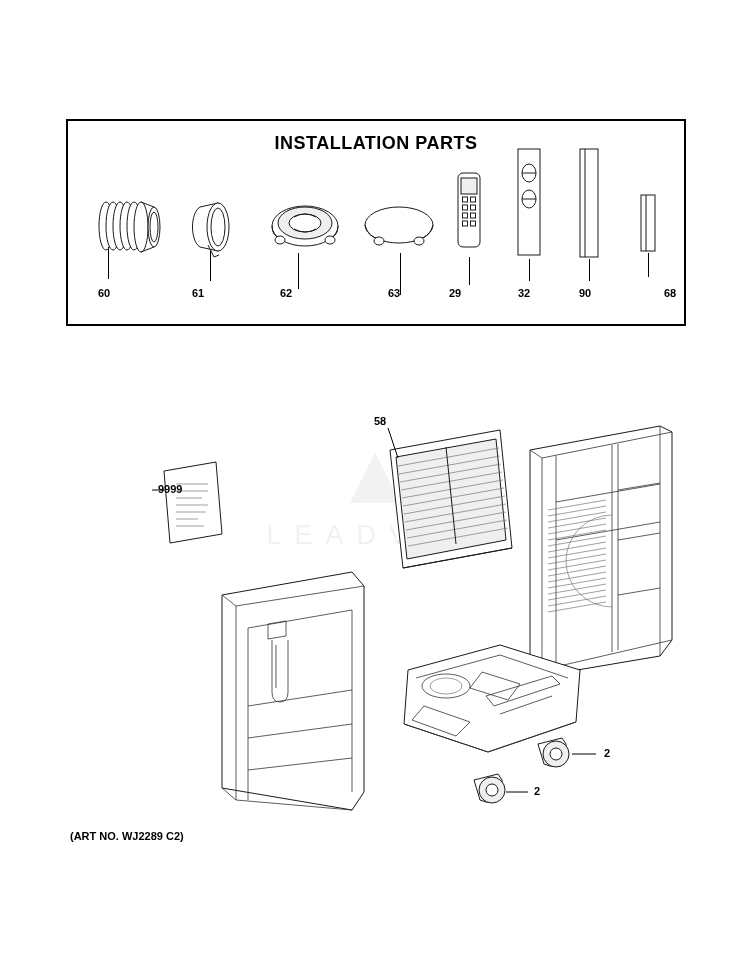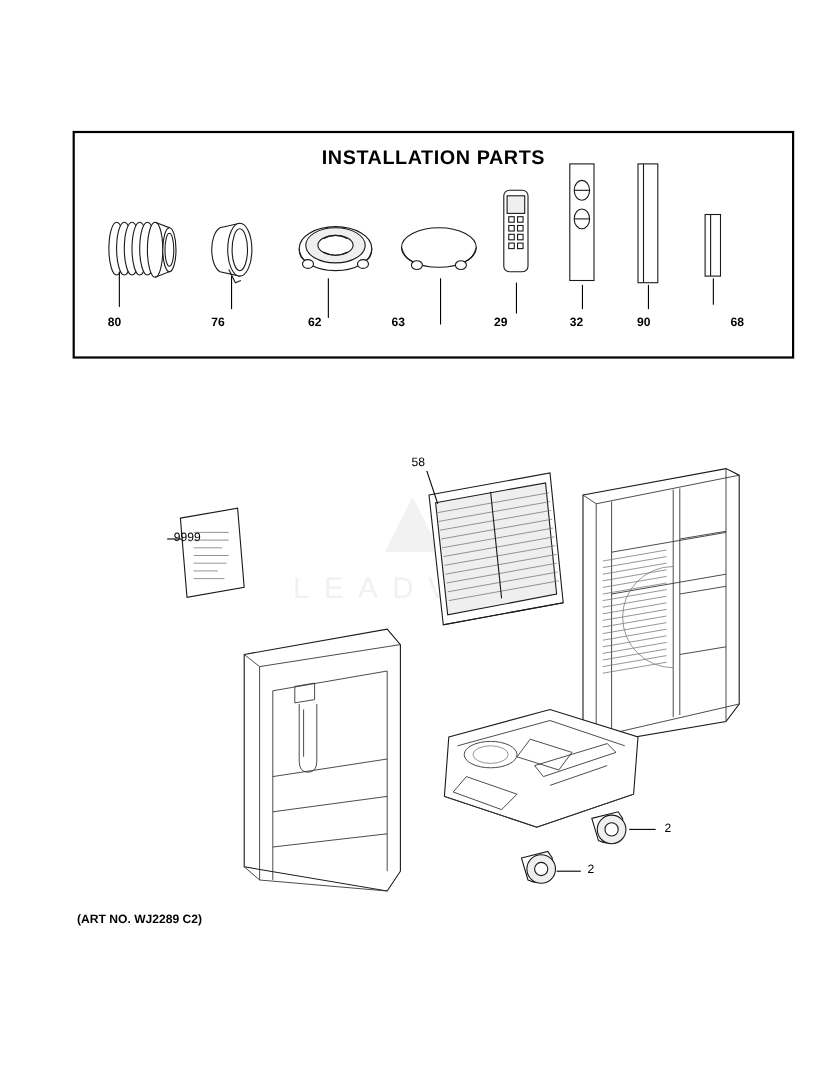--- a/index.html
+++ b/index.html
@@ -38,21 +38,20 @@
   }
 
   
   .parts-box{
     position:absolute;
     left:66px;top:119px;
     width:616px;height:203px;
     border:2px solid #000;
     background:transparent;
     z-index:2;
-    padding-left:36px;
   }
   .parts-title{
     position:absolute;
     top:12px;left:0;right:0;
     text-align:center;
     font-size:18px;
     font-weight:bold;
     letter-spacing:.5px;
     color:#000;
   }
@@ -80,21 +79,21 @@
   .ln-lt{fill:none;stroke:#777;stroke-width:.7;}
   .fillwhite{fill:#ffffff;}
   .fillgrey{fill:#efefef;}
 
   
   .main-art{position:absolute;left:0;top:340px;width:750px;height:560px;z-index:2;}
 
   .callout{
     position:absolute;
     font-size:11px;
-    font-weight:normal;
+    font-weight:bold;
     color:#000;
     white-space:nowrap;
     z-index:3;
   }
 
   .artno{
     position:absolute;
     left:70px;top:830px;
     font-size:11px;
     font-weight:bold;
@@ -135,36 +134,36 @@
             <ellipse cx="48" cy="45" rx="7" ry="24" class="fillwhite"></ellipse>
             <ellipse cx="55" cy="46" rx="7" ry="25" class="fillwhite"></ellipse>
             <path d="M55 21 L68 26 L68 66 L55 71"></path>
             <ellipse cx="68" cy="46" rx="6" ry="20" class="fillwhite"></ellipse>
             <ellipse cx="68" cy="46" rx="4" ry="15"></ellipse>
           </g>
         </svg>
       </div>
       <div class="leader" style="left:22px;top:66px;height:32px;"></div>
     </div>
-    <div class="part-num" style="left:30px;top:166px;">80</div>
+    <div class="part-num" style="left:30px;top:166px;">60</div>
 
     <div class="part-cell" style="left:120px;top:66px;width:60px;height:80px;">
       <div class="part-art">
         <svg width="60" height="80" viewBox="0 0 60 80">
           <g class="ln">
             <path d="M12 20 C2 26, 2 54, 12 60 L30 64 C42 60, 42 20, 30 16 Z" class="fillwhite"></path>
             <ellipse cx="30" cy="40" rx="11" ry="24" class="fillwhite"></ellipse>
             <ellipse cx="30" cy="40" rx="7" ry="19"></ellipse>
             <path d="M20 58 L26 70 L31 68"></path>
           </g>
         </svg>
       </div>
       <div class="leader" style="left:22px;top:64px;height:30px;"></div>
     </div>
-    <div class="part-num" style="left:124px;top:166px;">76</div>
+    <div class="part-num" style="left:124px;top:166px;">61</div>
 
     <div class="part-cell" style="left:192px;top:72px;width:90px;height:70px;">
       <div class="part-art">
         <svg width="90" height="70" viewBox="0 0 90 70">
           <g class="ln">
             <ellipse cx="45" cy="33" rx="33" ry="20" class="fillwhite"></ellipse>
             <ellipse cx="45" cy="30" rx="27" ry="16" class="fillgrey"></ellipse>
             <ellipse cx="45" cy="30" rx="16" ry="9" class="fillwhite"></ellipse>
             <path d="M34 24 q11 -6 22 0"></path>
             <path d="M34 36 q11 6 22 0"></path>
@@ -186,21 +185,21 @@
             <ellipse cx="43" cy="26" rx="34" ry="18" class="fillwhite"></ellipse>
             <path d="M9 26 q3 12 14 14"></path>
             <path d="M77 26 q-3 12 -14 14"></path>
             <ellipse cx="23" cy="42" rx="5" ry="4" class="fillwhite"></ellipse>
             <ellipse cx="63" cy="42" rx="5" ry="4" class="fillwhite"></ellipse>
           </g>
         </svg>
       </div>
       <div class="leader" style="left:44px;top:54px;height:42px;"></div>
     </div>
-    <div class="part-num" style="left:288px;top:166px;text-align:right;">63</div>
+    <div class="part-num" style="left:320px;top:166px;text-align:right;">63</div>
 
     <div class="part-cell" style="left:382px;top:42px;width:38px;height:100px;">
       <div class="part-art">
         <svg width="38" height="100" viewBox="0 0 38 100">
           <g class="ln">
             <rect x="8" y="10" width="22" height="74" rx="5" class="fillwhite"></rect>
             <rect x="11" y="15" width="16" height="16" class="fillgrey"></rect>
             <rect x="12.5" y="34" width="5" height="5"></rect>
             <rect x="20.5" y="34" width="5" height="5"></rect>
             <rect x="12.5" y="42" width="5" height="5"></rect>

